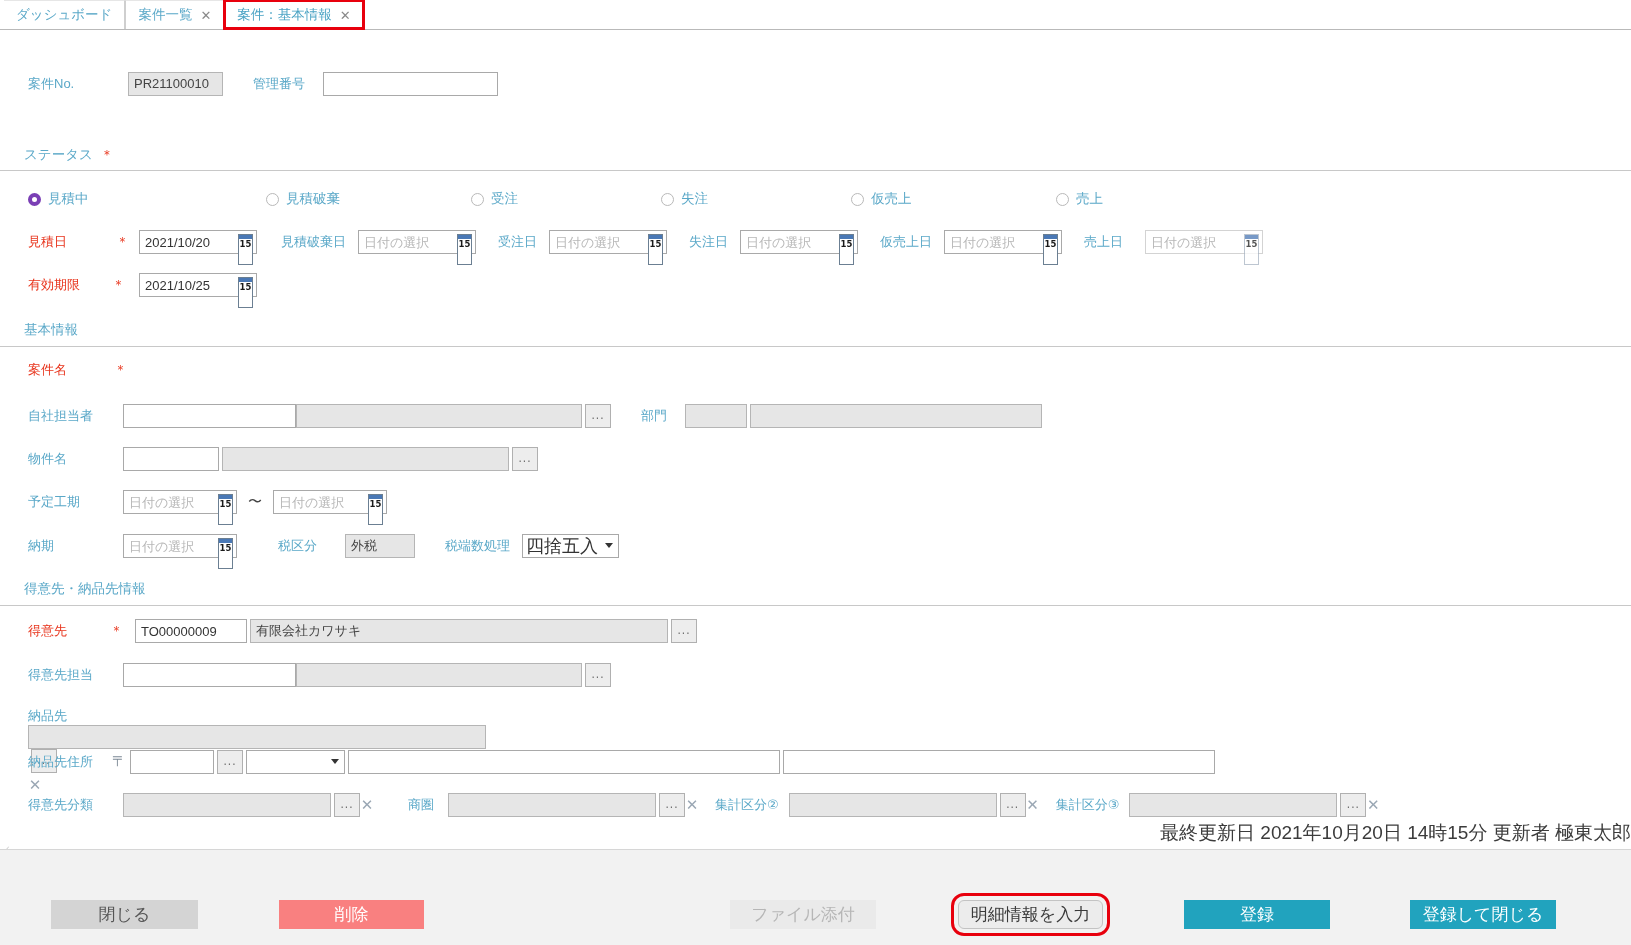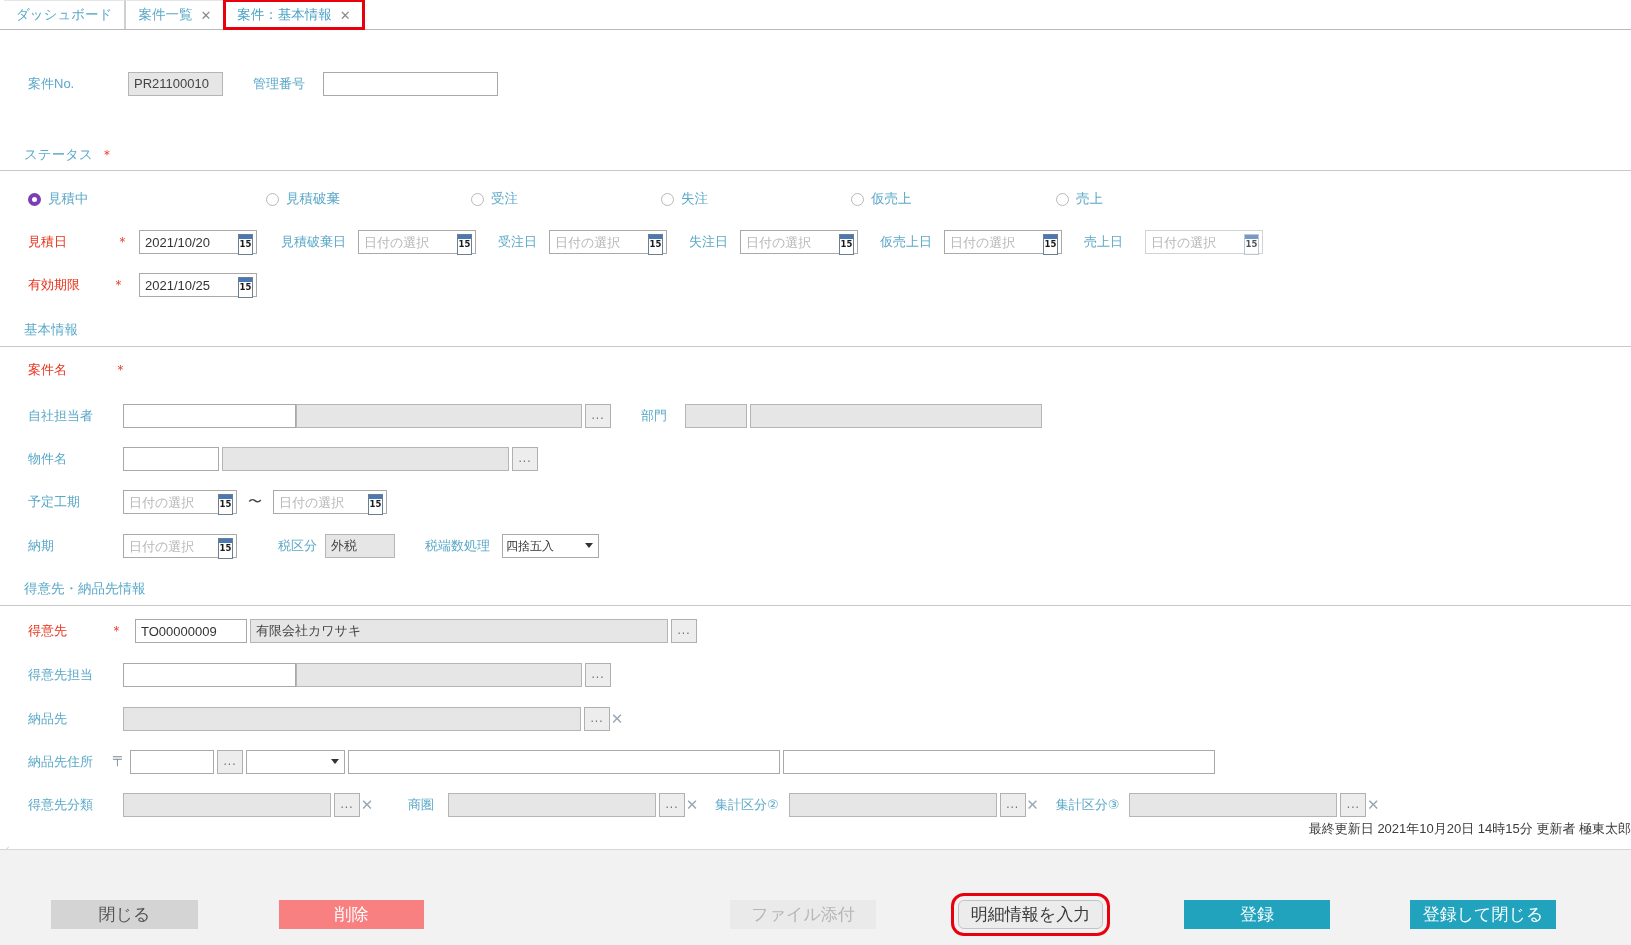--- a/index.html
+++ b/index.html
@@ -36,21 +36,21 @@
     border:1px solid #a9a9a9; background:#fff; height:24px;
     font-family:"Liberation Sans",sans-serif; font-size:13px; color:#333;
     padding:0 5px; outline:none;
   }
   .ro { background:#e6e6e6; border:1px solid #b5b5b5; height:24px; line-height:22px;
         font-size:13px; color:#444; padding:0 5px; overflow:hidden; white-space:nowrap; }
 
   .datefield { position:relative; display:inline-block; }
   .datefield input { padding-right:24px; }
   .datefield input::placeholder { color:#b7b7b7; }
-  .calicon { position:absolute; right:4px; top:4px; width:15px; height:21px;
+  .calicon { position:absolute; right:4px; top:4px; width:15px; height:31px;
              border:1px solid #6b7f92; background:#fff; font-size:8px; line-height:1;
              text-align:center; color:#1a1a1a; font-family:"DejaVu Sans",sans-serif; }
   .calicon .cbar { display:block; height:4px; background:#4a78b5; }
   .calicon .cnum { display:block; padding-top:1px; font-size:8.5px; font-weight:bold; }
   .datefield.dis input { border-color:#d3d3d3; }
   .datefield.dis .calicon { border-color:#a8b4c2; opacity:.75; }
 
   .dots {
     width:26px; height:24px; border:1px solid #b0b0b0; background:#ededed;
     color:#6d6d6d; font-size:12px; line-height:20px; text-align:center;
@@ -58,34 +58,34 @@
   }
   .xbtn { width:14px; height:24px; color:#9aa7b4; font-size:15px; line-height:24px;
           text-align:center; cursor:pointer; }
 
   .radio { display:flex; align-items:center; gap:7px; }
   .radio .dot { width:13px; height:13px; border-radius:50%; border:1.5px solid #b9b9b9; background:#fff; }
   .radio.on .dot { border:4px solid #7a3fb5; background:#fff; }
   .radio .rl { color:#5aa8c8; font-size:13.5px; white-space:nowrap; }
 
   select.sel {
-    height:24px; border:1px solid #a9a9a9; background:#fff; font-size:12px;
+    height:24px; border:1px solid #a9a9a9; background:#fff; font-size:18px;
     font-family:"Liberation Sans",sans-serif; color:#333; padding:0 3px;
     -webkit-appearance:none; appearance:none;
   }
   .selwrap { position:relative; display:inline-block; }
   .selwrap .arr { position:absolute; right:6px; top:9px; width:0; height:0;
                   border-left:4px solid transparent; border-right:4px solid transparent;
                   border-top:5px solid #333; pointer-events:none; }
 
   .yen { color:#7d8a96; font-size:14px; }
   .tilde { color:#444; font-size:14px; }
 
   
-  .meta { position:absolute; right:0px; top:820px; font-size:13px; color:#3b3b3b;
+  .meta { position:absolute; right:0px; top:820px; font-size:19px; color:#3b3b3b;
           white-space:nowrap; }
   .footbar { position:absolute; left:0; top:849px; width:1631px; height:96px;
              background:#f2f2f2; border-top:1px solid #d6d6d6; }
   .btn { position:absolute; top:18px; height:29px; border:none; font-size:17px;
          font-family:Liberation Mono, monospace; color:#fff; cursor:pointer;margin-top:32px; }
   .btn.gray { background:#d4d4d4; color:#555; }
   .btn.red { background:#f98080; }
   .btn.dis { background:#eaeaea; color:#b6b6b6; cursor:default; }
   .btn.teal { background:#21a3be; }
   .btn.plain { background:#ececec; color:#3a3a3a; border:1px solid #c3c3c3; }
@@ -270,21 +270,21 @@
   <div style="position:absolute; left:28px; top:504px; display:flex; align-items:center;">
     <span class="lbl" style="width:95px;">納期</span>
     <span class="datefield">
       <input class="tf" style="width: 114px;" placeholder="日付の選択">
       <span class="calicon">
         <span class="cbar"></span>
           <span class="cnum">15</span>
       </span>
     </span>
     <span class="lbl" style="margin-left:41px;">税区分</span>
-    <span class="ro" style="width:70px; margin-left:8px;">外税</span>
+    <span class="ro" style="width:70px; margin-left:28px;">外税</span>
     <span class="lbl" style="margin-left:30px;">税端数処理</span>
     <span class="selwrap" style="margin-left:12px;">
       <select class="sel" style="width:97px;">
         <option>四捨五入</option>
       </select>
       <span class="arr"></span>
     </span>
   </div>
 
   <div style="position:absolute; left:24px; top:550px;">
@@ -300,21 +300,21 @@
     <span class="dots" style="margin-left:3px;">...</span>
   </div>
 
   <div style="position:absolute; left:28px; top:633px; display:flex; align-items:center;">
     <span class="lbl" style="width:95px;">得意先担当</span>
     <input class="tf" style="width: 173px;">
     <span class="ro" style="width:286px;"></span>
     <span class="dots" style="margin-left:3px;">...</span>
   </div>
 
-  <div style="position:absolute; left:28px; top:677px; display:flex; align-items:center;">
+  <div style="position:absolute; left:28px; top:677px; display:flex; flex-direction:column;">
     <span class="lbl" style="width:95px;">納品先</span>
     <span class="ro" style="width:458px;"></span>
     <span class="dots" style="margin-left:3px;">...</span>
     <span class="xbtn">✕</span>
   </div>
 
   <div style="position:absolute; left:28px; top:720px; display:flex; align-items:center;">
     <span class="lbl" style="width:82px;">納品先住所</span>
     <span class="yen" style="margin:0 4px 0 2px;">〒</span>
     <input class="tf" style="width: 84px;">

